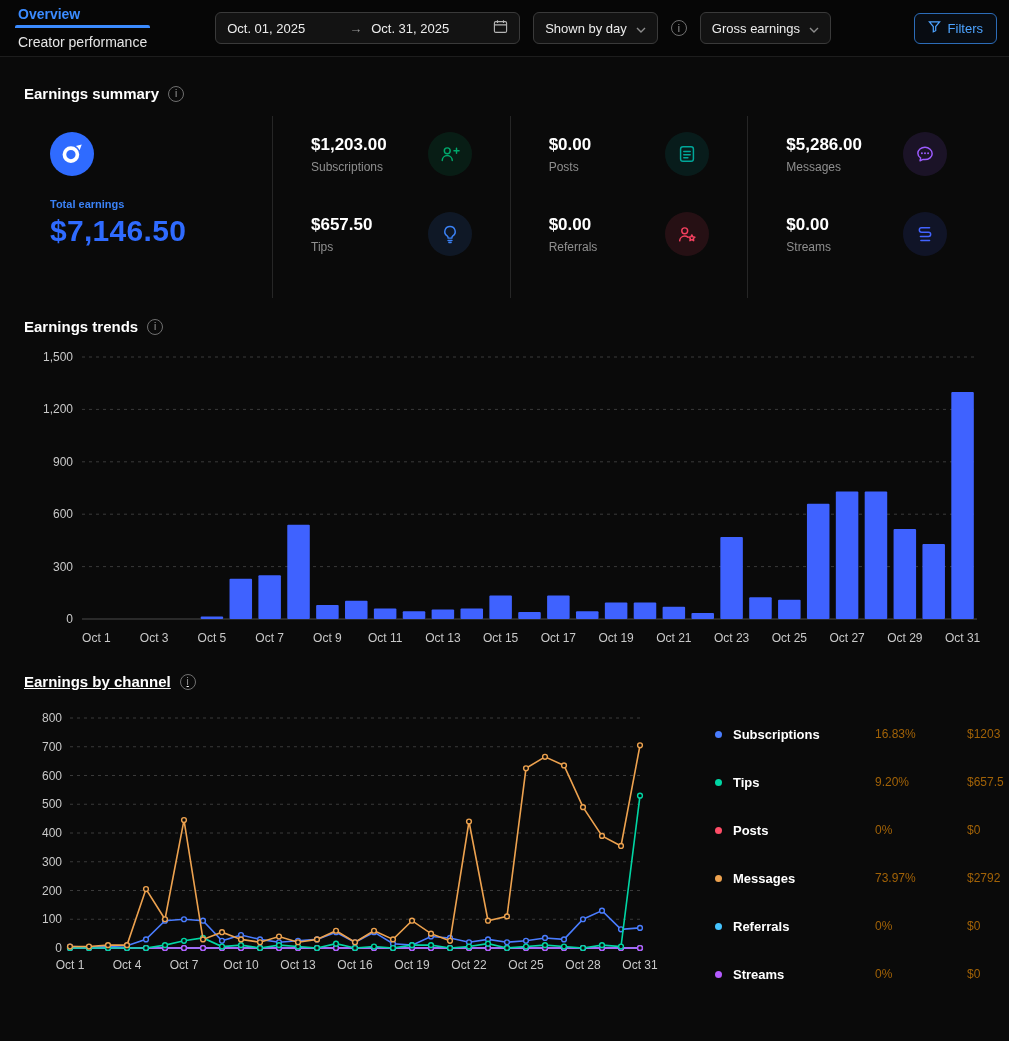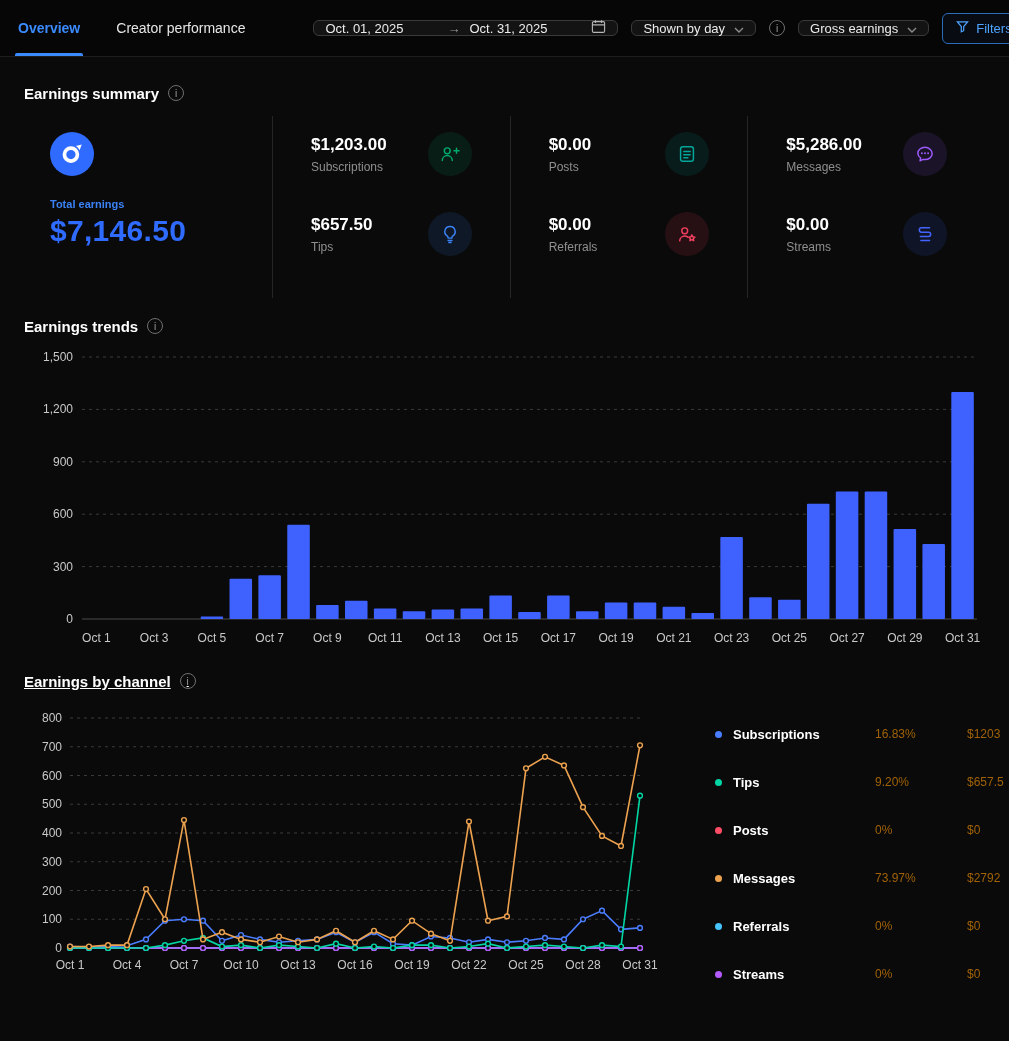--- a/index.html
+++ b/index.html
@@ -1,36 +1,36 @@
 <!DOCTYPE html>
 <html><head>
 <meta charset="utf-8">
 <style>
   *{margin:0;padding:0;box-sizing:border-box}
   html,body{background:#0a0a0a}
   body{width:1009px;height:1041px;overflow:hidden;color:#fff;font-family:"Liberation Sans",sans-serif;}
 
   
   .topbar{display:flex;align-items:center;height:57px;border-bottom:1px solid #1d1d1d;background:#060606;padding-right:12px;}
-  .tabs{display:flex;height:100%;}
+  .tabs{display:flex;height:100%;flex-direction:column;}
   .tab{padding:0 18px;height:100%;display:flex;align-items:center;font-size:14px;color:#e6e6e6;position:relative;cursor:pointer;white-space:nowrap;}
   .tab.active{color:#3b8bff;font-weight:bold;}
   .tab.active::after{content:"";position:absolute;left:15px;right:15px;bottom:0;height:3px;background:#3b8bff;border-radius:2px 2px 0 0;}
   .controls{display:flex;align-items:center;gap:13px;margin-left:50px;flex:1;}
-  .control{display:flex;align-items:center;gap:9px;background:#131313;border:1px solid #3a3a3a;border-radius:6px;height:16px;padding:0 11px;font-size:13px;color:#ececec;cursor:pointer;white-space:nowrap;}
+  .control{display:flex;align-items:center;gap:9px;background:#131313;border:1px solid #3a3a3a;border-radius:6px;height:32px;padding:0 11px;font-size:13px;color:#ececec;cursor:pointer;white-space:nowrap;}
   .date-range{width:305px;}
   .date-range .dt{flex:1;text-align:left;}
   .arrow{color:#9a9a9a;font-size:13px;}
   .chev{margin-left:auto;}
   .info{width:16px;height:16px;border:1px solid #6f6f6f;border-radius:50%;color:#9f9f9f;font-size:10px;display:inline-flex;align-items:center;justify-content:center;font-style:normal;flex:0 0 auto;cursor:pointer;}
   .filters-btn{margin-left:auto;display:flex;align-items:center;gap:7px;height:31px;padding:0 13px;background:rgba(35,90,170,.08);border:1px solid #2c6cb8;border-radius:6px;color:#4da3ff;font-size:13px;cursor:pointer;font-family:inherit;}
 
   
   .page{padding:0 24px;}
-  .sec-title{display:flex;align-items:flex-start;gap:9px;}
+  .sec-title{display:flex;align-items:center;gap:9px;}
   .sec-title h2{font-size:15px;font-weight:bold;color:#fff;}
 
   
   .summary-title{margin-top:28px;}
   .summary-grid{display:grid;grid-template-columns:248px 1fr 1fr 1fr;margin-top:14px;height:182px;}
   .total-col{padding:16px 0 0 26px;}
   .brand{width:44px;height:44px;border-radius:50%;background:#2f6bff;display:flex;align-items:center;justify-content:center;}
   .total-label{color:#3b82f6;font-size:11px;font-weight:bold;margin-top:22px;}
   .total-value{color:#2f6bff;font-size:30px;font-weight:bold;margin-top:4px;letter-spacing:.3px;}
   .stat-col{border-left:1px solid #262626;padding:16px 38px 10px 38px;display:flex;flex-direction:column;gap:36px;}

